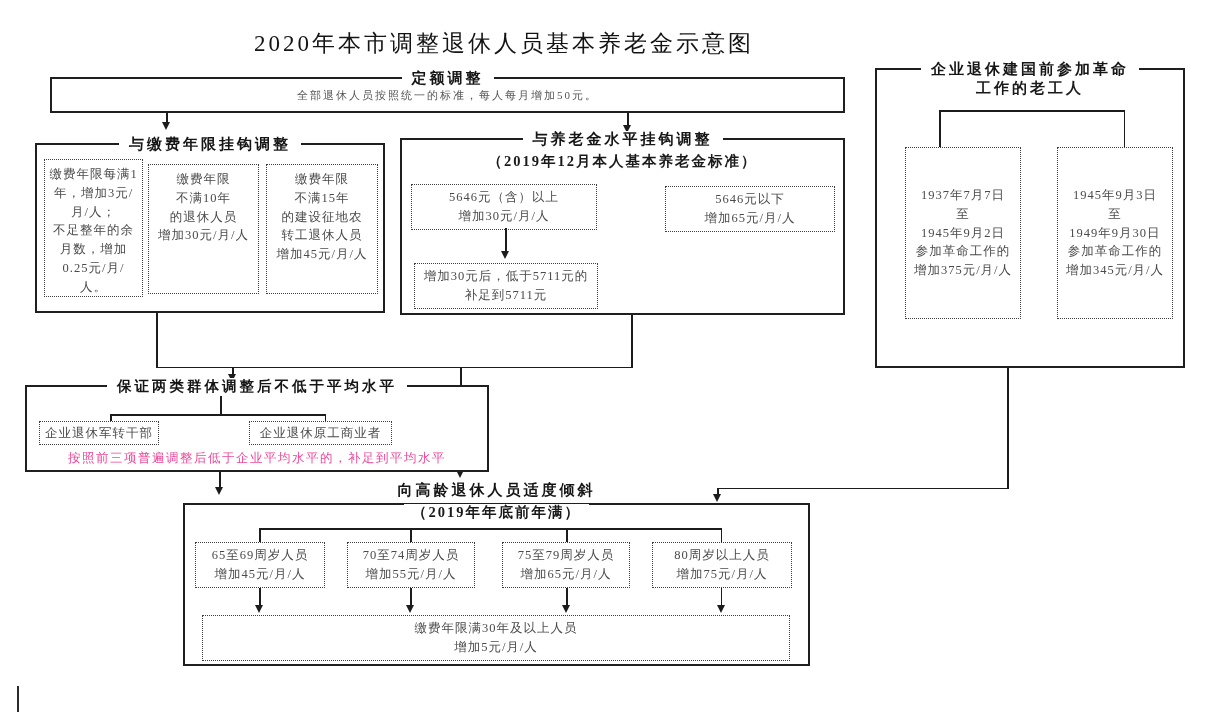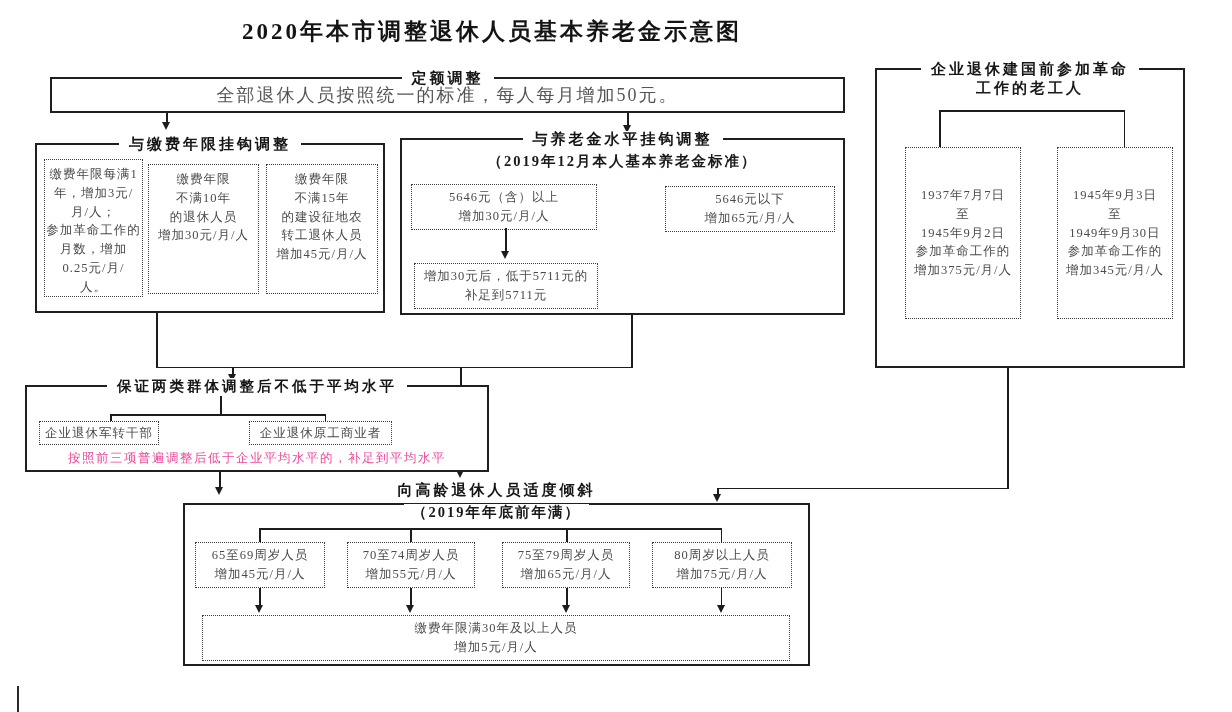--- a/index.html
+++ b/index.html
@@ -2,41 +2,41 @@
 <html><head>
 <meta charset="utf-8">
 <style>
   html,body{margin:0;padding:0;background:#ffffff;}
   .canvas{
     position:relative;width:1232px;height:712px;background:#fff;overflow:hidden;
     font-family:"Liberation Serif","DejaVu Serif",serif;color:#4a4a4a;
   }
   .page-title{
     position:absolute;top:12px;left:0;width:976px;text-align:center;
-    font-size:23px;font-weight:bold;color:#141414;letter-spacing:3px;margin:4px;
+    font-size:23px;font-weight:normal;color:#141414;letter-spacing:3px;margin:16px;
   }
   .box{position:absolute;border:2px solid #1f1f1f;background:#fff;box-sizing:border-box;}
   .dotted{
     position:absolute;border:1.5px dotted #3c3c3c;background:#fff;box-sizing:border-box;
     display:flex;align-items:center;justify-content:center;text-align:center;
     white-space:pre-line;font-size:12.5px;line-height:1.5;letter-spacing:1px;color:#4a4a4a;
   }
   .dotted.top-align{align-items:flex-start;padding-top:5px;}
   .blabel{
     position:absolute;top:-11px;left:0;right:0;text-align:center;
     font-weight:bold;color:#151515;font-size:15px;letter-spacing:3px;line-height:20px;
   }
   .blabel>span{background:#fff;padding:0 10px;}
   .sublabel{
     position:absolute;left:0;right:0;text-align:center;font-weight:bold;
     color:#1a1a1a;font-size:14.5px;letter-spacing:2px;
   }
   .content-line{
     position:absolute;left:0;right:0;top:0;bottom:0;display:flex;align-items:center;justify-content:center;
-    font-size:18px;letter-spacing:2px;color:#555;
+    font-size:11px;letter-spacing:2px;color:#555;
   }
   .note-line{
     position:absolute;left:0;right:0;text-align:center;font-size:12.5px;letter-spacing:1.5px;color:#ec4899;
   }
   .vl{position:absolute;width:1.5px;background:#1c1c1c;}
   .hl{position:absolute;height:1.5px;background:#1c1c1c;}
   .ah{position:absolute;width:0;height:0;border-left:4.5px solid transparent;
       border-right:4.5px solid transparent;border-top:8px solid #1c1c1c;}
   .elderly-label{
     position:absolute;top:-26px;left:0;right:0;text-align:center;line-height:22px;
@@ -62,21 +62,21 @@
   <div class="ah" style="left:162px;top:122px;"></div>
 
   <div class="vl" style="left:627px;top:113px;height:14px;"></div>
   <div class="ah" style="left:623px;top:125px;"></div>
 
   <div class="box" style="left:35px;top:143px;width:350px;height:170px;">
     <div class="blabel"><span>与缴费年限挂钩调整</span></div>
     <div class="dotted top-align" style="left:7px;top:14px;width:99px;height:138px;">缴费年限每满1
 年，增加3元/
 月/人；
-参加革命工作的
+不足整年的余
 月数，增加
 0.25元/月/
 人。</div>
     <div class="dotted top-align" style="left:111px;top:19px;width:111px;height:130px;">缴费年限
 不满10年
 的退休人员
 增加30元/月/人</div>
     <div class="dotted top-align" style="left:229px;top:19px;width:112px;height:130px;">缴费年限
 不满15年
 的建设征地农

